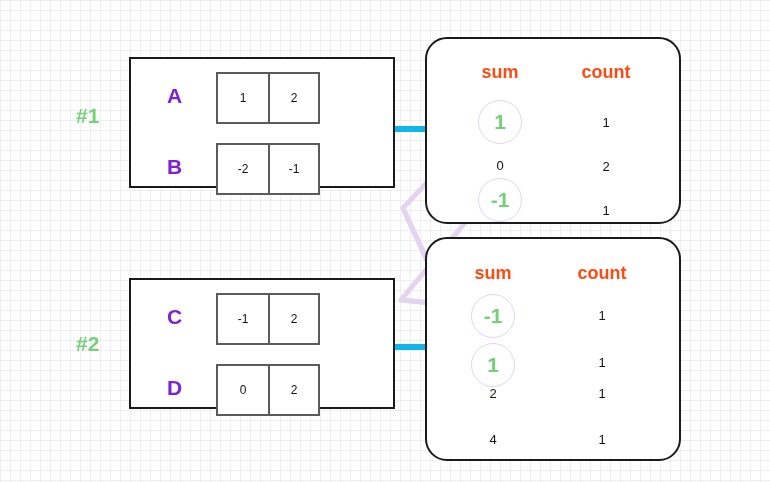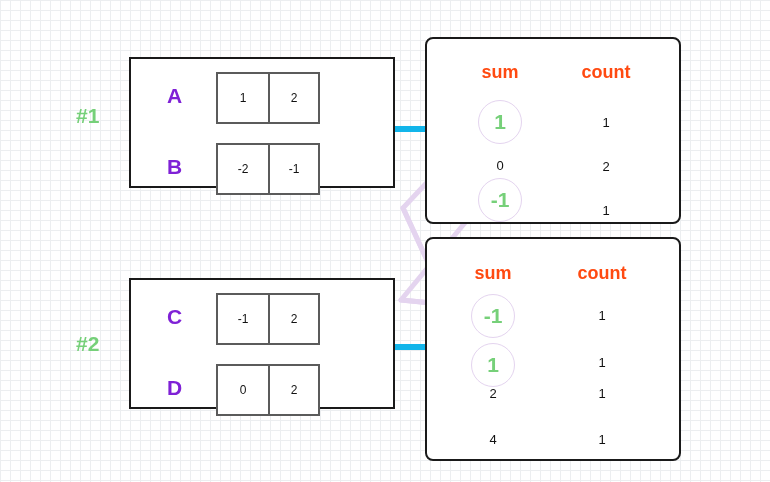--- a/index.html
+++ b/index.html
@@ -67,21 +67,21 @@
     position: absolute;
     color: #76d079;
     font-size: 21px;
     font-weight: bold;
   }
 
   
   .agg-panel {
     position: absolute;
     border: 2px solid #1a1a1a;
-    border-radius: 8px;
+    border-radius: 22px;
     background: #ffffff;
     box-sizing: border-box;
   }
   .agg-head {
     position: absolute;
     color: #ff4a11;
     font-size: 18px;
     font-weight: bold;
     text-align: center;
     transform: translateX(-50%);

